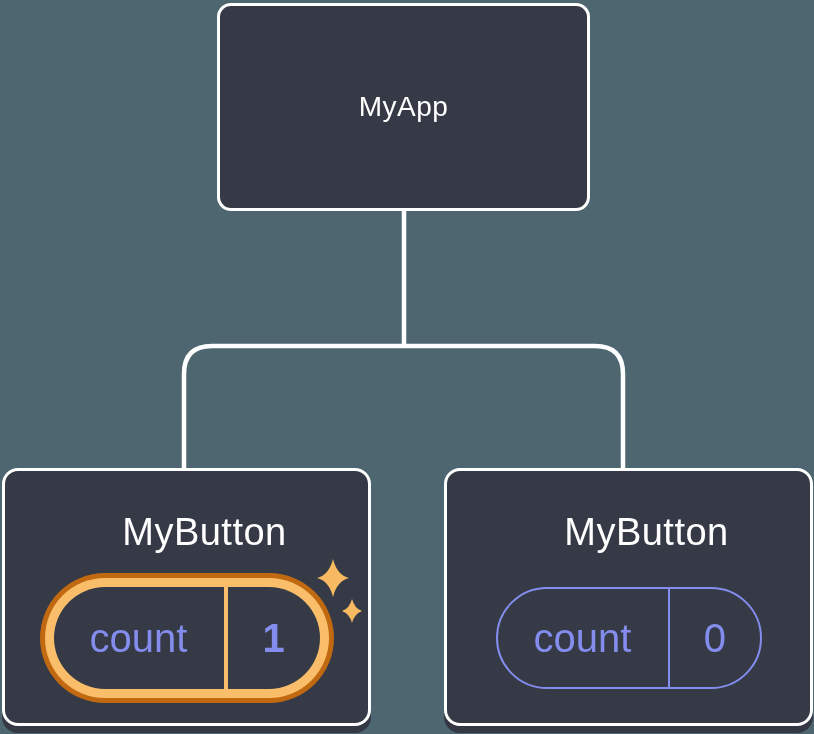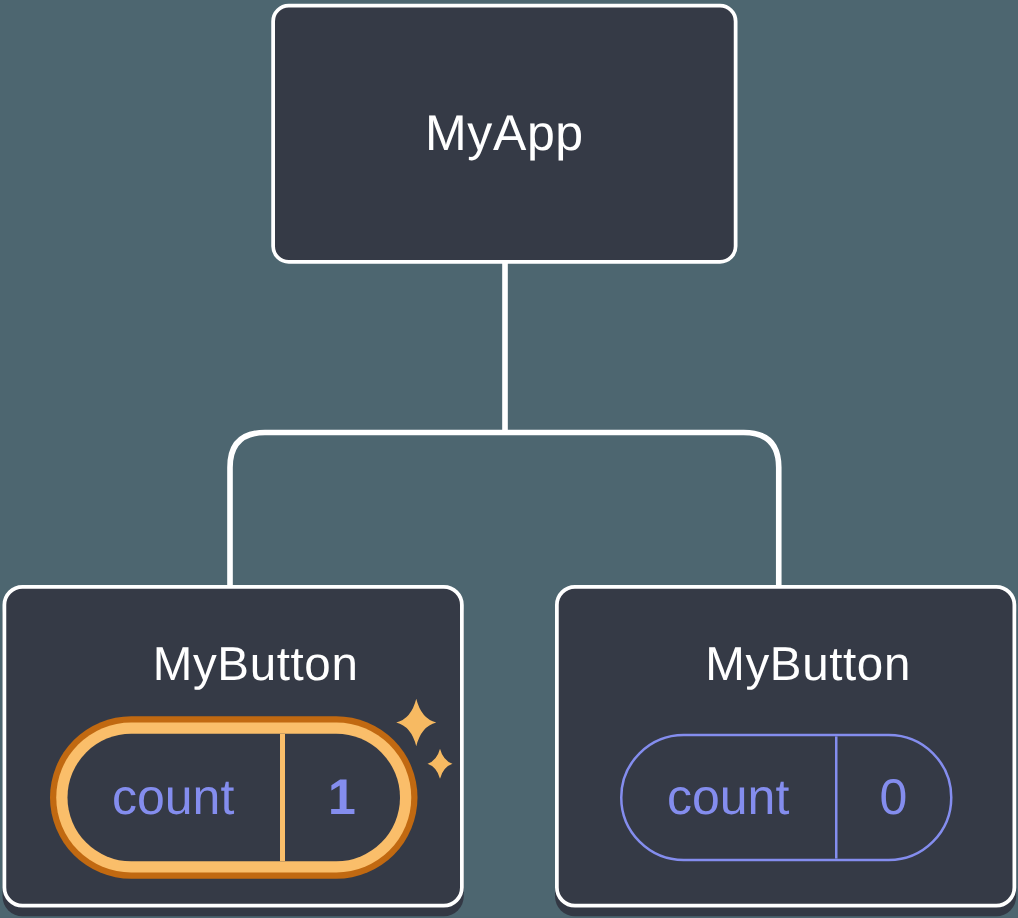--- a/index.html
+++ b/index.html
@@ -47,21 +47,21 @@
   .card-root {
     left: 217px; top: 3px;
     width: 373px; height: 208px;
     border-radius: 14px;
     display: flex;
     align-items: center;
     justify-content: center;
   }
   .root-title {
     color: var(--title-text);
-    font-size: 40px;
+    font-size: 28px;
     font-weight: 400;
     letter-spacing: 0.5px;
   }
   .card-child {
     top: 468px;
     width: 369px; height: 258px;
     border-radius: 16px;
     box-shadow: 0 7px 0 0 var(--card-shadow);
   }
   .card-child.pos-left  { left: 2px;   }

